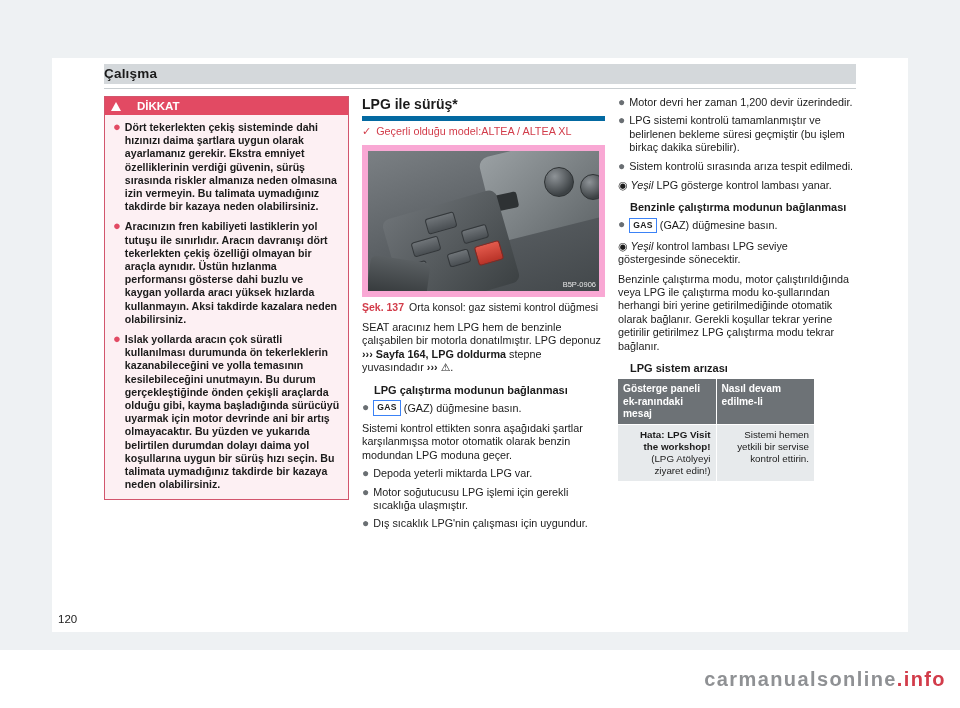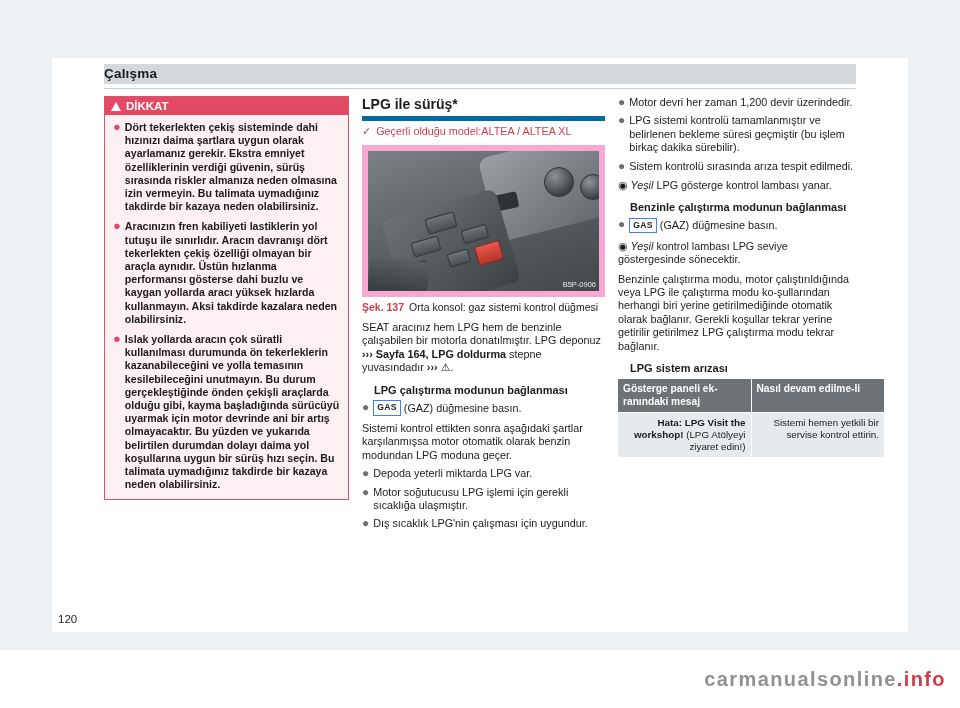--- a/index.html
+++ b/index.html
@@ -111,21 +111,21 @@
     width: 245px;
   }
   .warn-head {
     background: #e24a63;
     color: #ffffff;
     font-weight: bold;
     font-size: 11.5px;
     padding: 3px 6px 3px 6px;
     display: flex;
     align-items: center;
-    gap: 5px;
+    gap: 16px;
   }
   .warn-tri {
     display: inline-block;
     width: 0; height: 0;
     border-left: 5.5px solid transparent;
     border-right: 5.5px solid transparent;
     border-bottom: 9.5px solid #ffffff;
     position: relative;
   }
   .warn-body {
@@ -253,21 +253,21 @@
 
   .lamp-icon {
     display: inline-block;
     font-size: 11px;
     margin-right: 3px;
   }
 
   
   table.stbl {
     border-collapse: collapse;
-    width: 266px;
+    width: 196px;
     margin-top: 5px;
   }
   table.stbl th {
     background: #6d7276;
     color: #ffffff;
     font-size: 10.2px;
     font-weight: bold;
     text-align: left;
     padding: 4px 5px;
     line-height: 12.4px;

